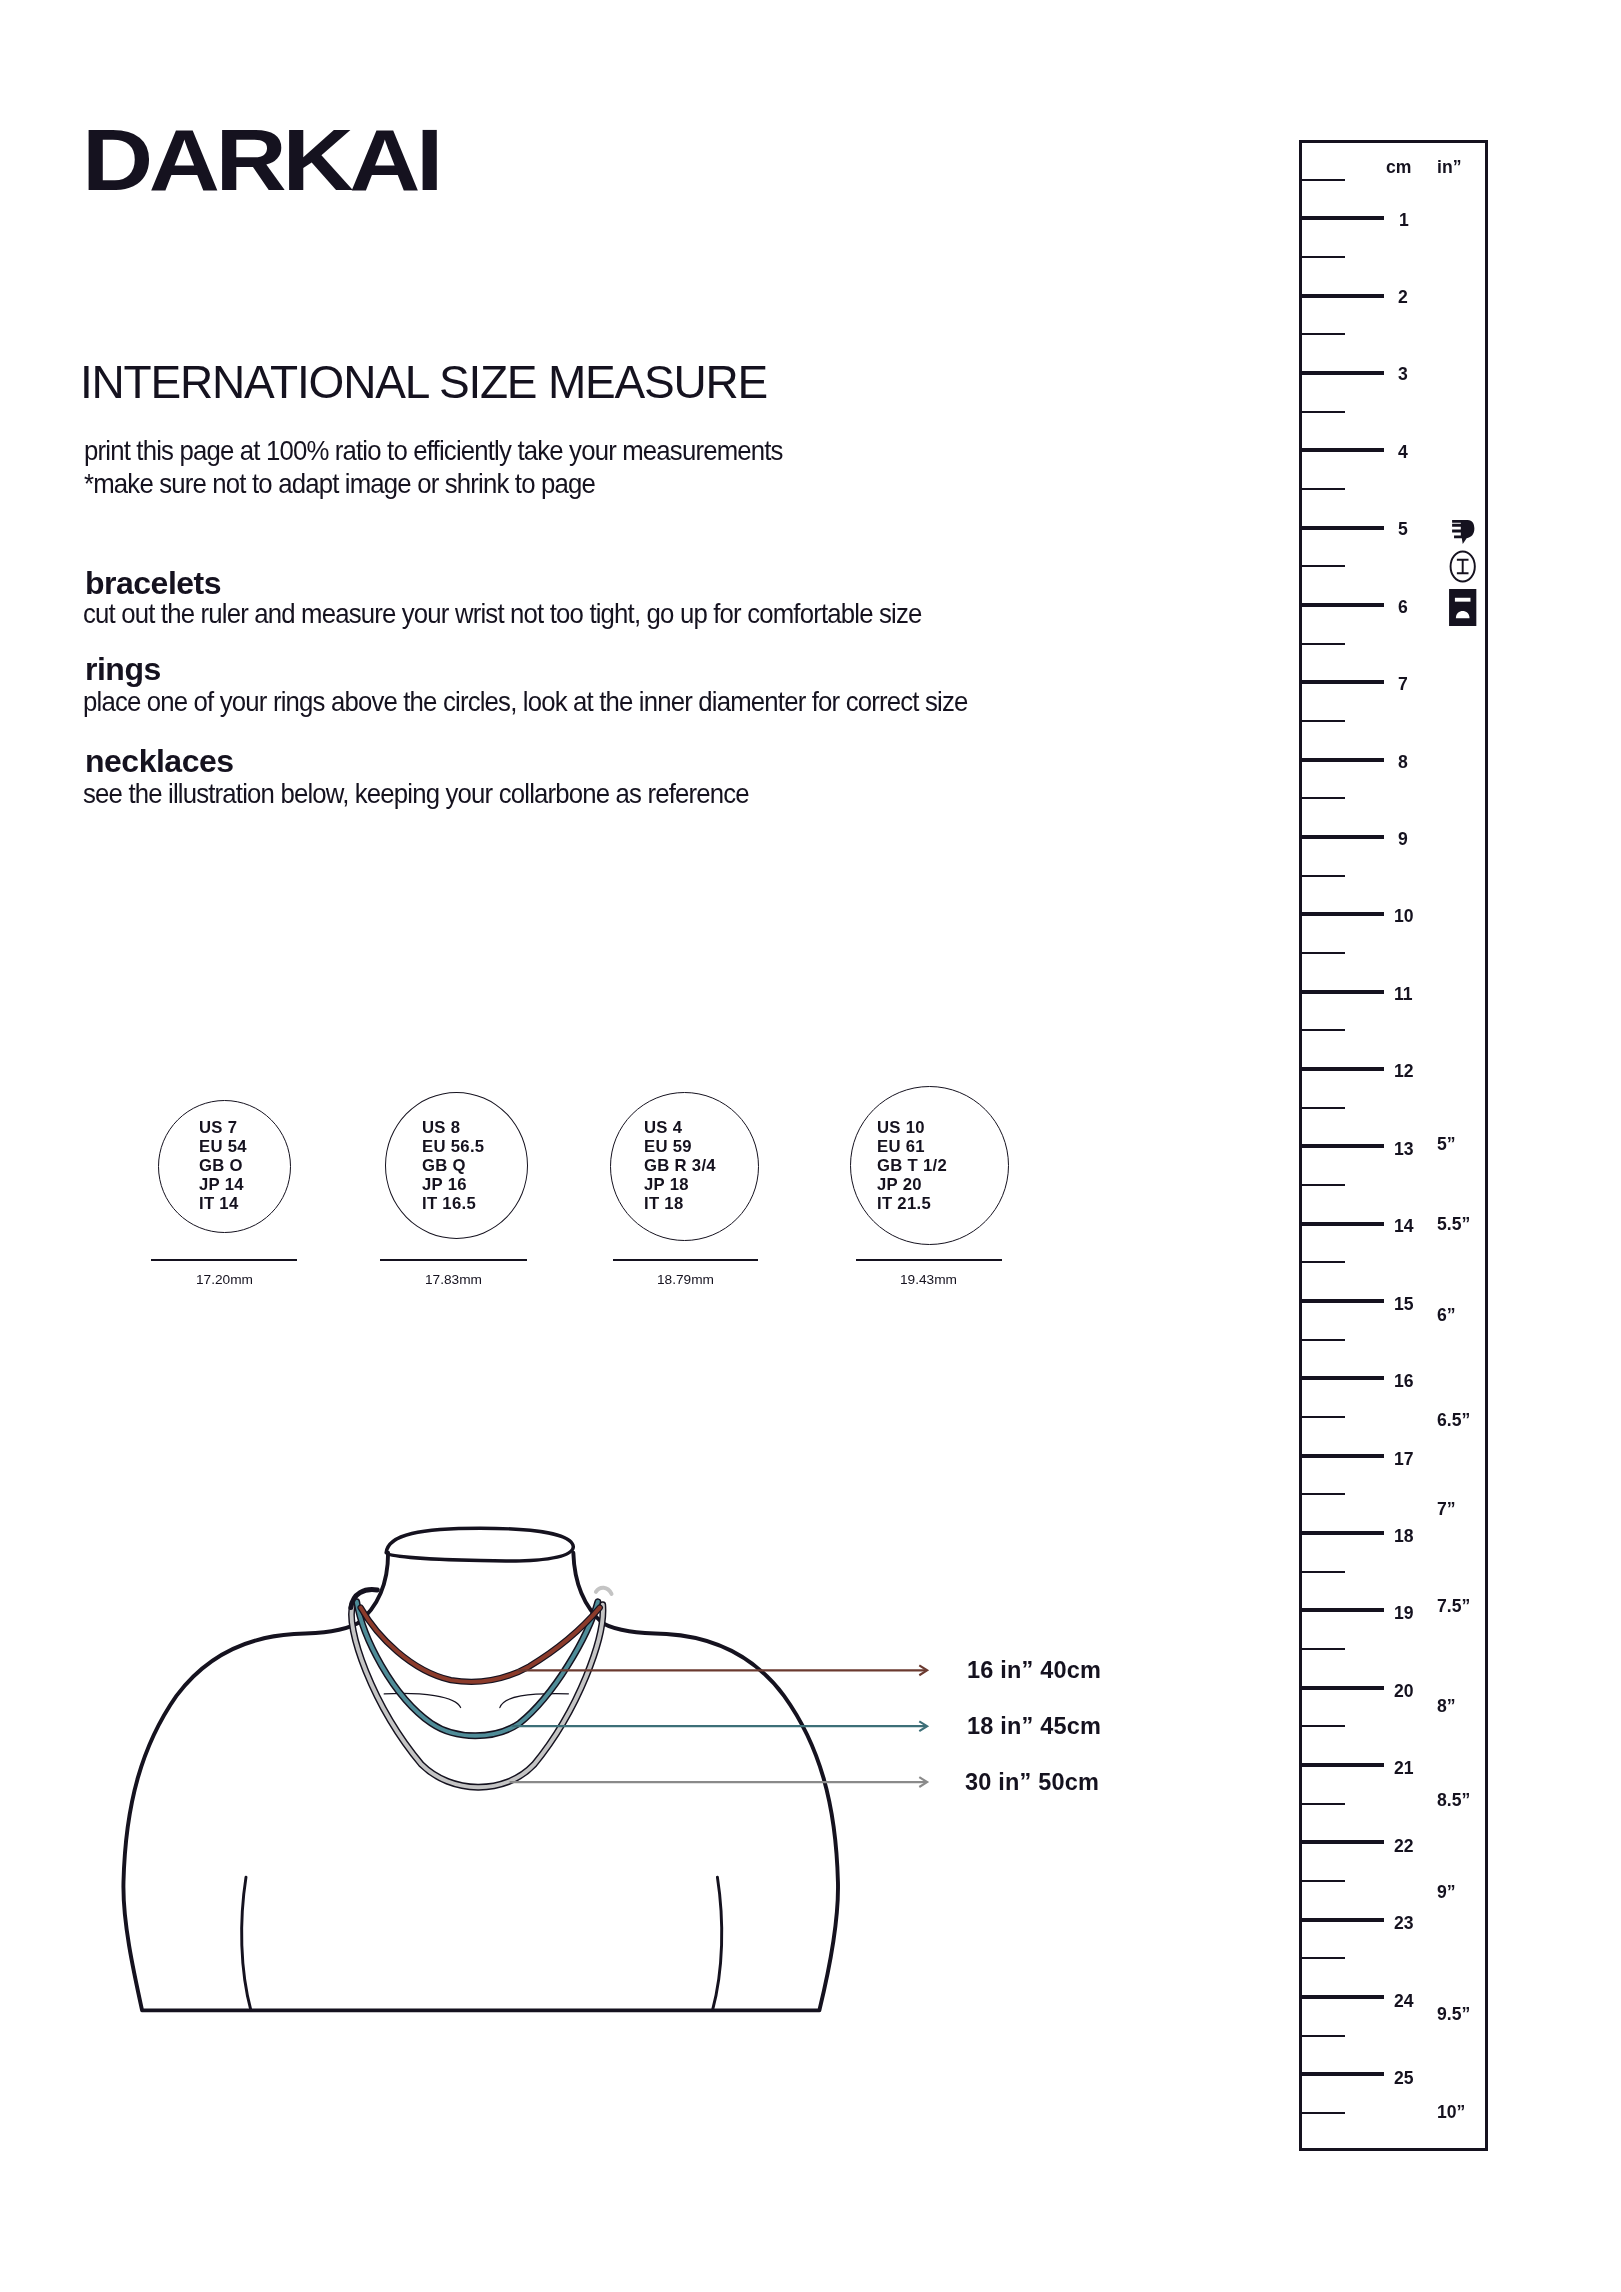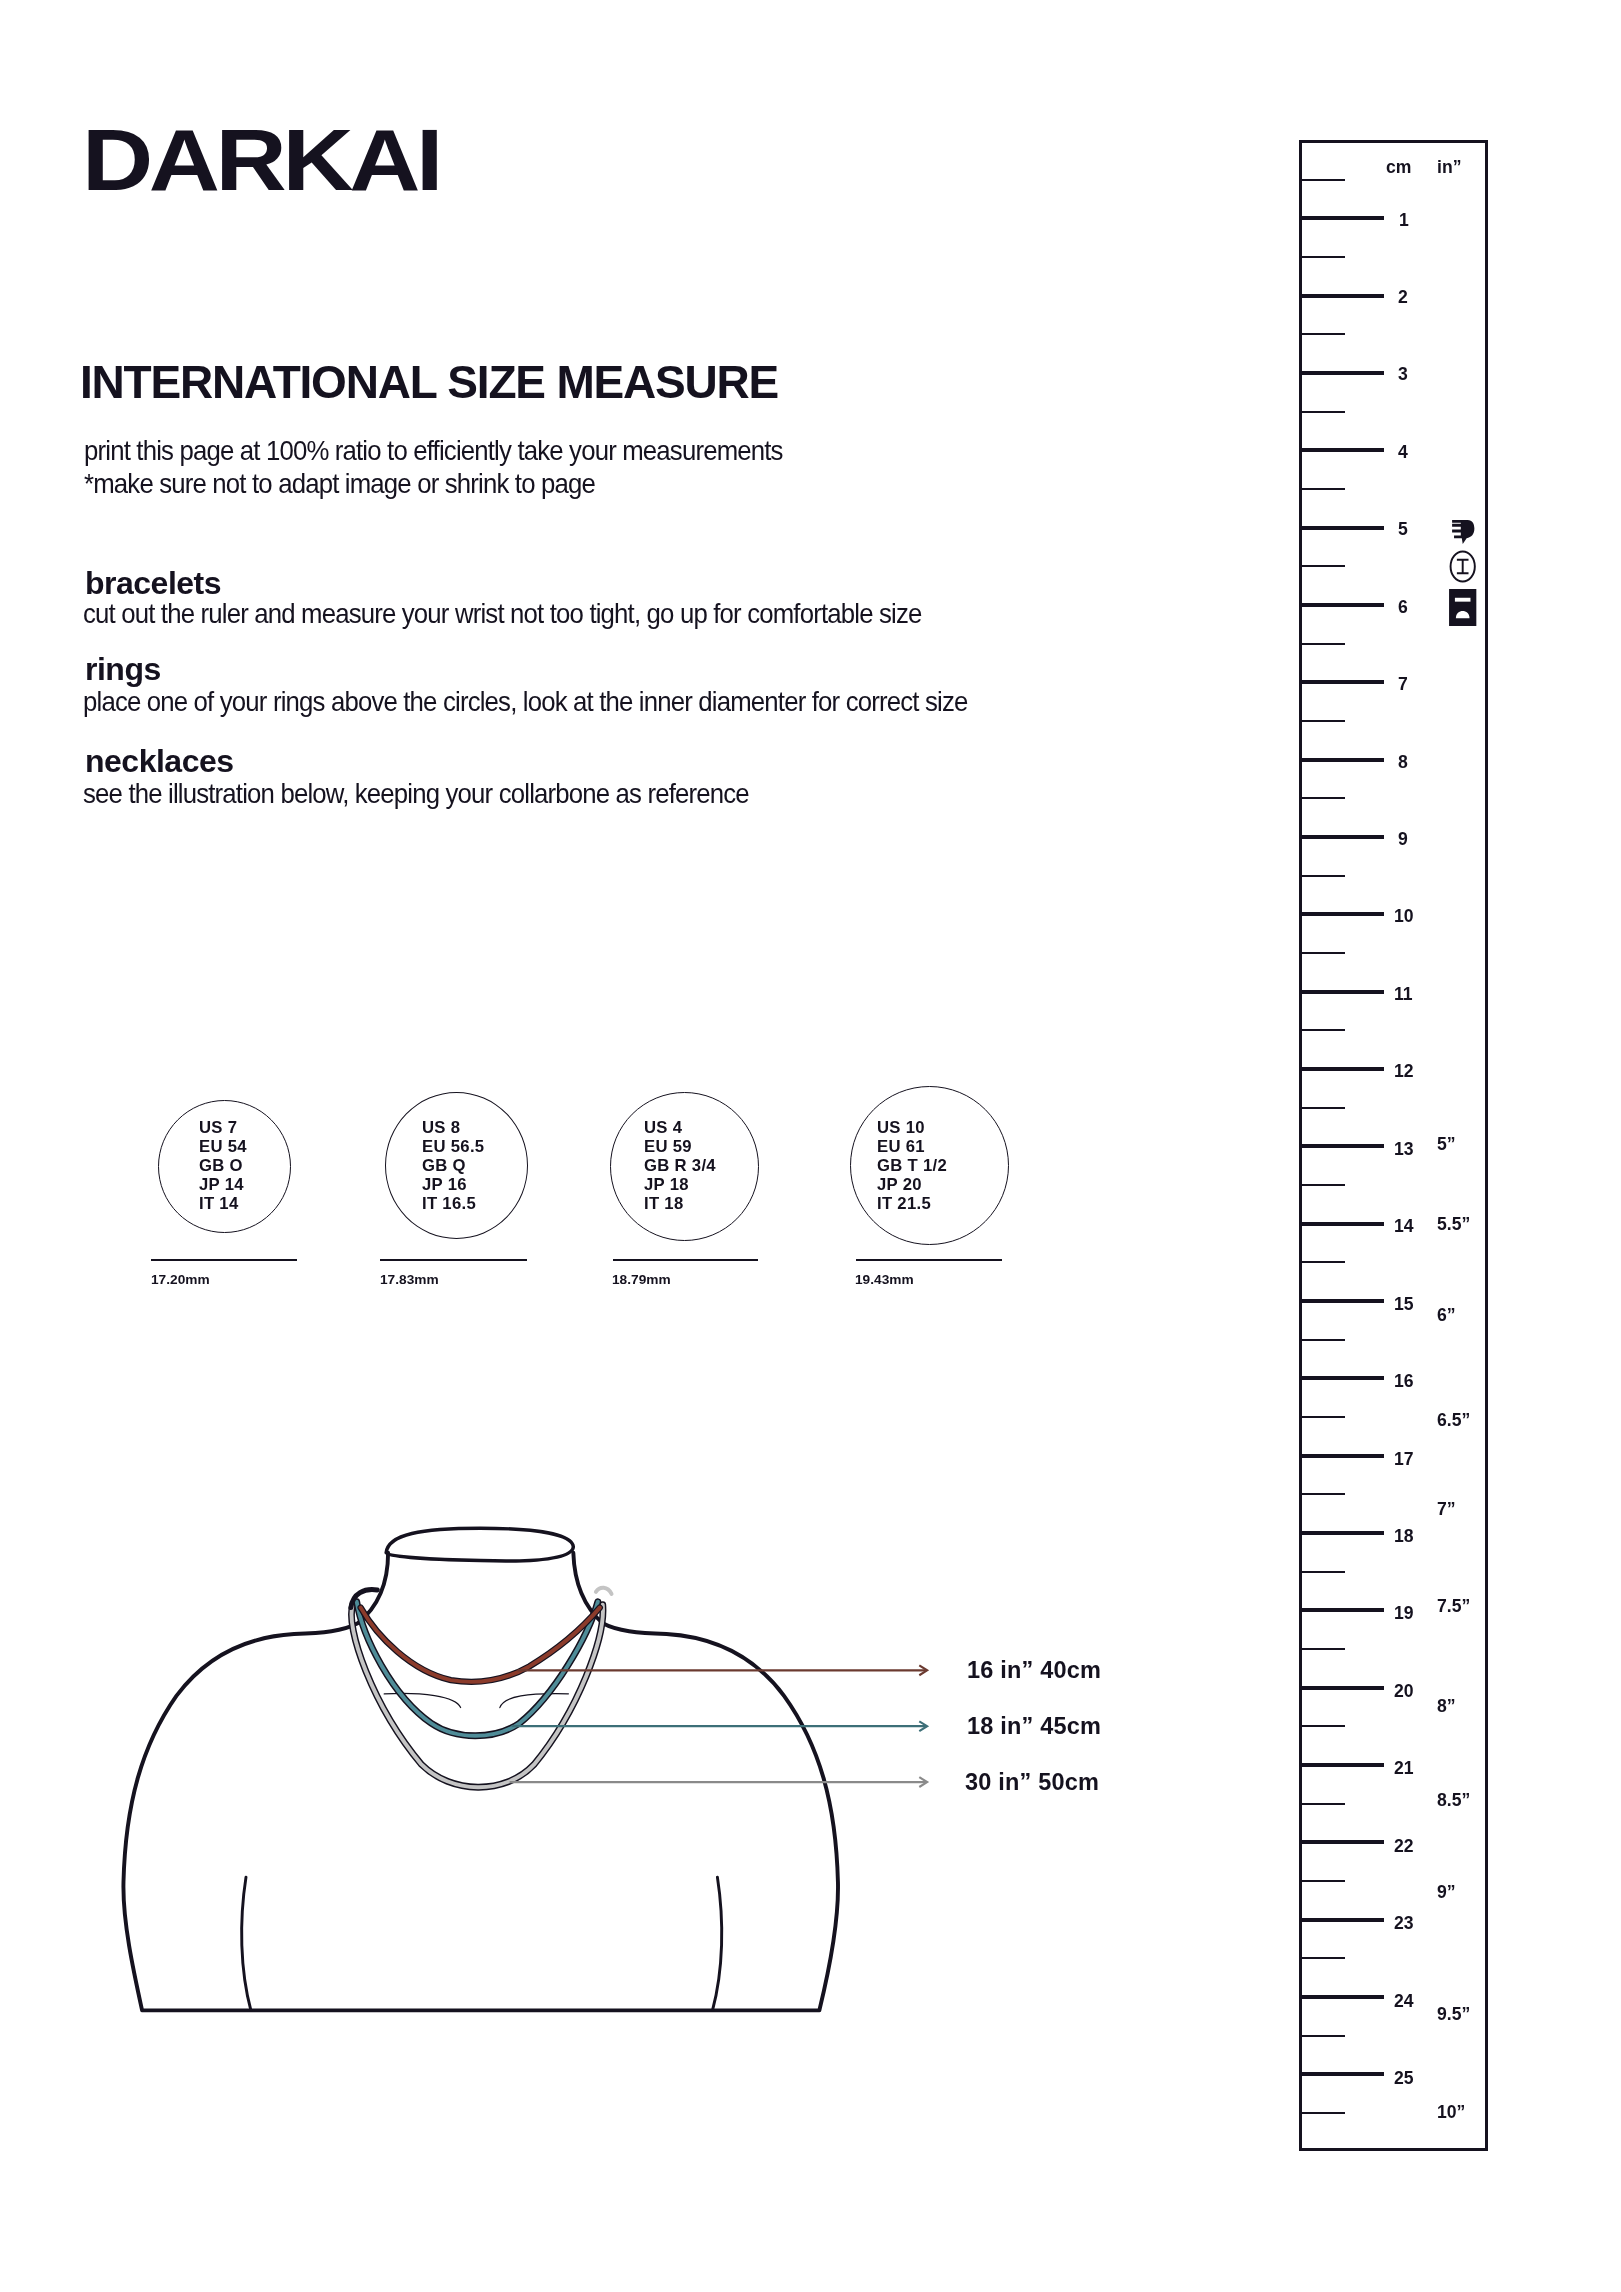--- a/index.html
+++ b/index.html
@@ -1,29 +1,29 @@
 <!DOCTYPE html>
 <html><head>
 <meta charset="utf-8">
 <style>
   html, body { margin: 0; padding: 0; background: #ffffff; }
   body { width: 1621px; height: 2293px; position: relative; overflow: hidden;
          font-family: "Liberation Sans", sans-serif; color: #15121f; }
   .abs { position: absolute; }
   .logo { left: 82px; top: 116px; font-size: 88px; font-weight: 700; letter-spacing: -3.9px;
           line-height: 1; font-family: "Liberation Sans", sans-serif; transform: scaleX(1.12); transform-origin: left top; }
-  .title { left: 80px; top: 359px; font-size: 46px; font-weight: 700; letter-spacing: -1.2px; line-height: 1; white-space: nowrap; }
+  .title { left: 80px; top: 359px; font-size: 46px; font-weight: 400; letter-spacing: -1.2px; line-height: 1; white-space: nowrap; }
   .sub { left: 84px; font-size: 28px; line-height: 1; white-space: nowrap; letter-spacing: -0.9px; transform: scaleX(0.92); transform-origin: left top; }
   .sec-head { left: 85px; font-size: 32px; font-weight: 700; line-height: 1; letter-spacing: -0.5px; }
   .sec-body { left: 83px; font-size: 28px; line-height: 1; white-space: nowrap; letter-spacing: -0.9px; transform: scaleX(0.92); transform-origin: left top; }
 
   .ring { position: absolute; border: 1.5px solid #15121f; border-radius: 50%; box-sizing: border-box; }
   .ring-text { position: absolute; font-size: 16.7px; font-weight: 700; line-height: 19px; white-space: nowrap; letter-spacing: 0.3px; }
   .ring-line { position: absolute; height: 1.5px; background: #15121f; }
-  .ring-mm { position: absolute; font-size: 13.7px; font-weight: 700; width: 147px; }
+  .ring-mm { position: absolute; font-size: 13.7px; font-weight: 400; text-align: center; width: 147px; }
 
   .ruler { left: 1299px; top: 140px; width: 189px; height: 2011px; border: 3.9px solid #15121f; box-sizing: border-box; }
   .tick { position: absolute; background: #15121f; }
   .tick.long { height: 3.9px; width: 82px; }
   .tick.short { height: 1.6px; width: 43px; }
   .cm-lbl { position: absolute; font-size: 17.6px; font-weight: 700; line-height: 1; }
   .in-lbl { position: absolute; font-size: 17.6px; font-weight: 700; line-height: 1; white-space: nowrap; }
   .ruler-head { position: absolute; font-size: 17.6px; font-weight: 700; line-height: 1; white-space: nowrap; }
 
   .neck-lbl { position: absolute; font-size: 23.5px; font-weight: 700; line-height: 1; white-space: nowrap; letter-spacing: 0.2px; text-align: right; }

